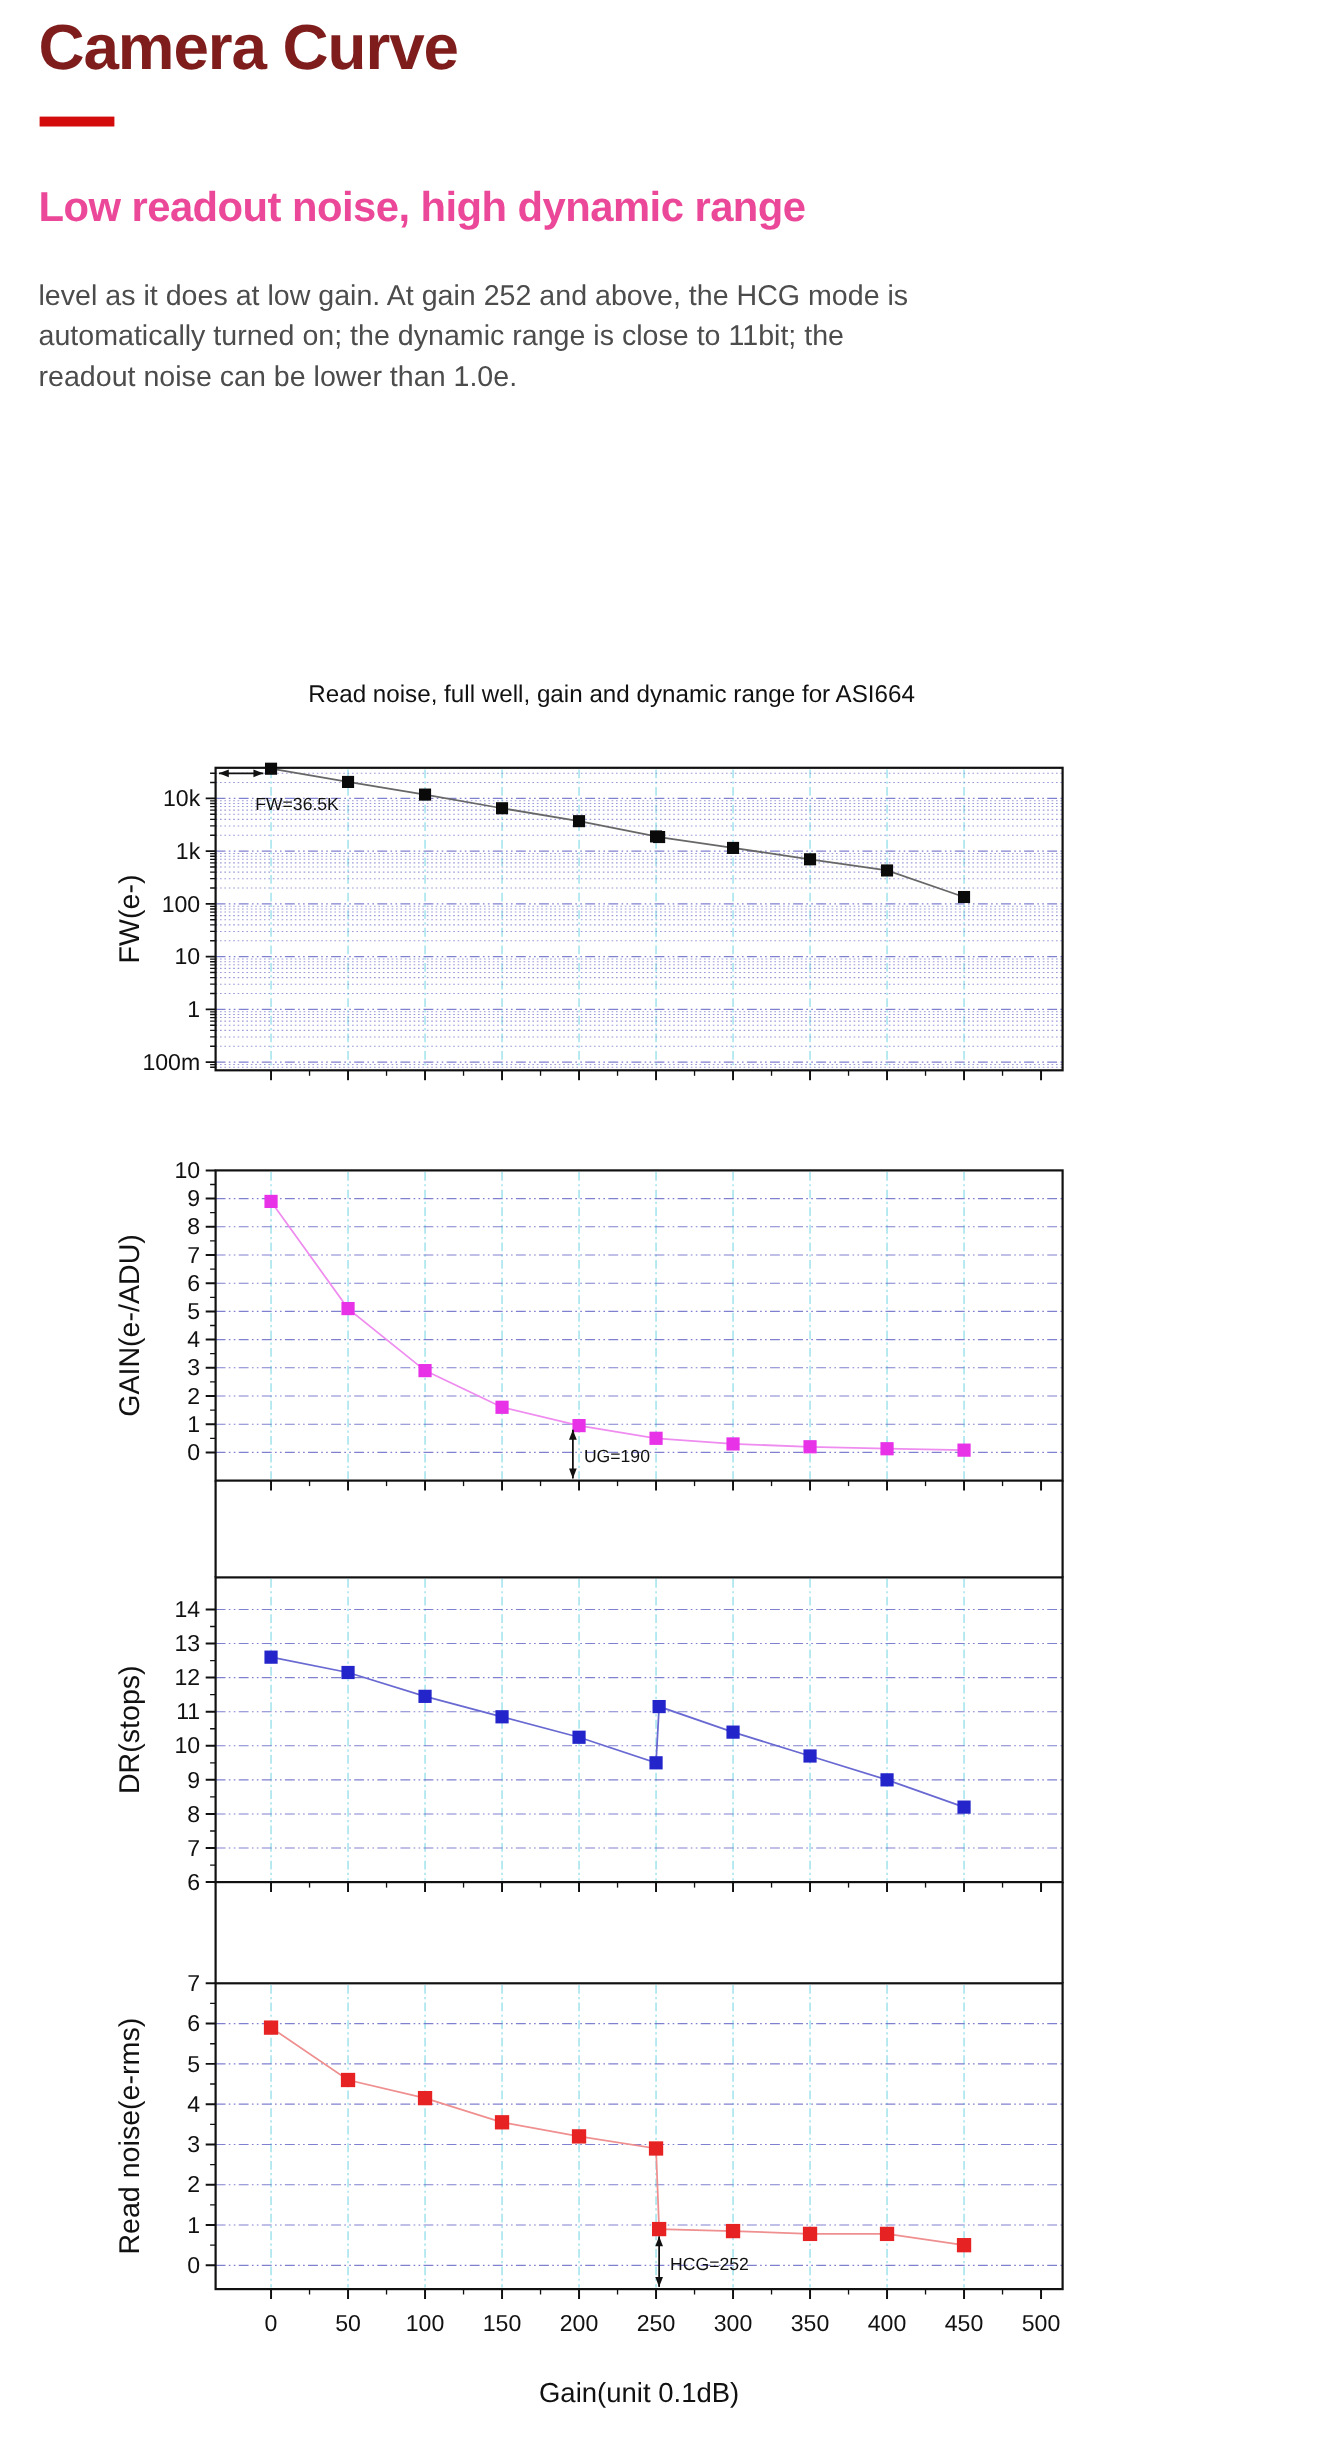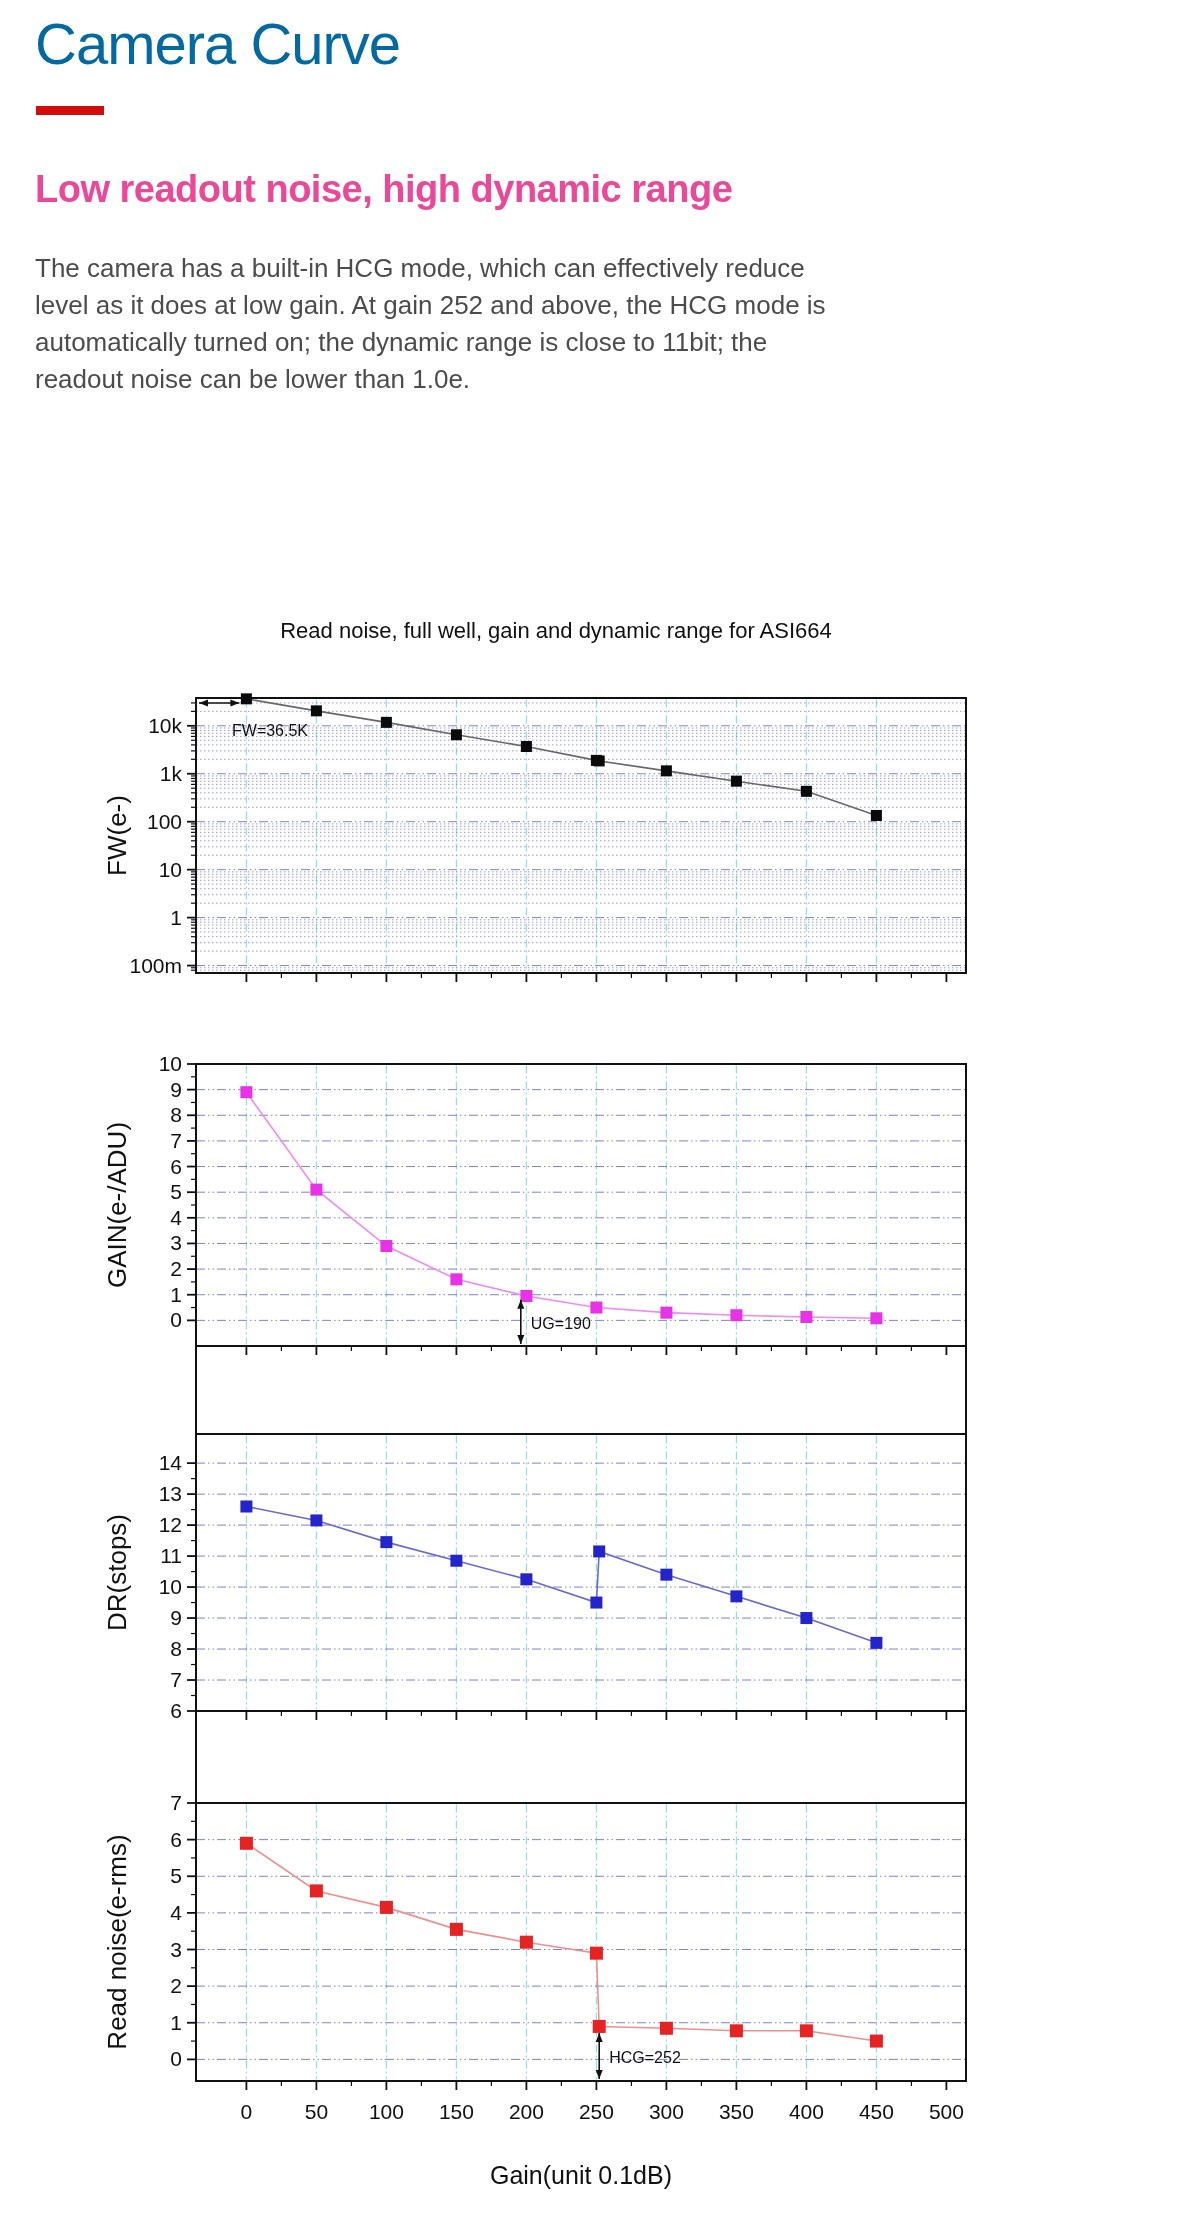--- a/index.html
+++ b/index.html
@@ -1,36 +1,35 @@
 <!DOCTYPE html>
 <html><head>
 <meta charset="utf-8">
 <style>
   html,body{margin:0;padding:0;background:#ffffff;}
   body{width:1200px;height:2228px;position:relative;overflow:hidden;
        font-family:"Liberation Sans", sans-serif;}
-  .h1{position:absolute;left:35px;top:10px;font-size:58px;font-weight:400;
-      letter-spacing:-1px;color:#0369a1;white-space:nowrap;}
+  .h1{position:absolute;left:35px;top:10px;font-size:58px;font-weight:700;
+      letter-spacing:-1px;color:#7f1d1d;white-space:nowrap;}
   .accent{position:absolute;left:36px;top:106px;width:68px;height:9px;}
   .h2{position:absolute;left:35px;top:168px;font-size:38px;font-weight:700;
       letter-spacing:-0.5px;color:#ec4899;white-space:nowrap;}
   .para{position:absolute;left:35px;top:250px;font-size:26px;line-height:37px;
         color:#4c4c4c;}
   .para div{white-space:nowrap;}
   figure{position:absolute;left:80px;top:580px;margin:16px;padding:0;}
 </style>
 </head>
 <body>
 
 <div>
   <div class="h1">Camera Curve</div>
   <div class="accent" style="background: rgb(212, 11, 11);"></div>
   <div class="h2">Low readout noise, high dynamic range</div>
   <div class="para">
-    <div>The camera has a built-in HCG mode, which can effectively reduce</div>
     <div>level as it does at low gain. At gain 252 and above, the HCG mode is</div>
     <div>automatically turned on; the dynamic range is close to 11bit; the</div>
     <div>readout noise can be lower than 1.0e.</div>
   </div>
   <figure>
     <svg id="chart" width="900" height="1620" viewBox="0 0 900 1620">
         <text x="460" y="42" font-size="22" text-anchor="middle" fill="#111111" font-family="&quot;Liberation Sans&quot;, sans-serif">Read noise, full well, gain and dynamic range for ASI664</text>
         <line x1="150.4" y1="103.5" x2="150.4" y2="375.5" stroke="#8fdde9" stroke-width="1.2" stroke-dasharray="8 3 2 3" opacity="0.95"></line>
         <line x1="220.4" y1="103.5" x2="220.4" y2="375.5" stroke="#8fdde9" stroke-width="1.2" stroke-dasharray="8 3 2 3" opacity="0.95"></line>
         <line x1="290.4" y1="103.5" x2="290.4" y2="375.5" stroke="#8fdde9" stroke-width="1.2" stroke-dasharray="8 3 2 3" opacity="0.95"></line>

